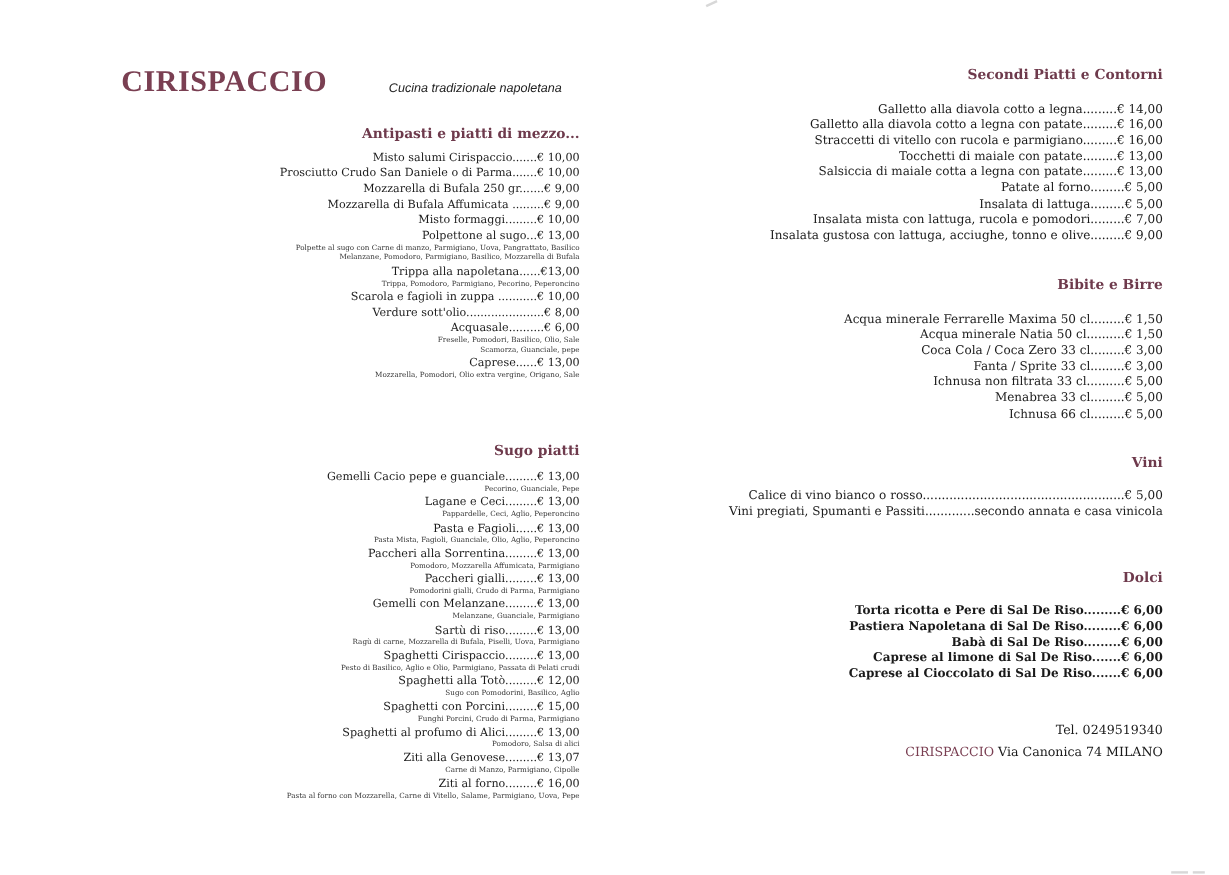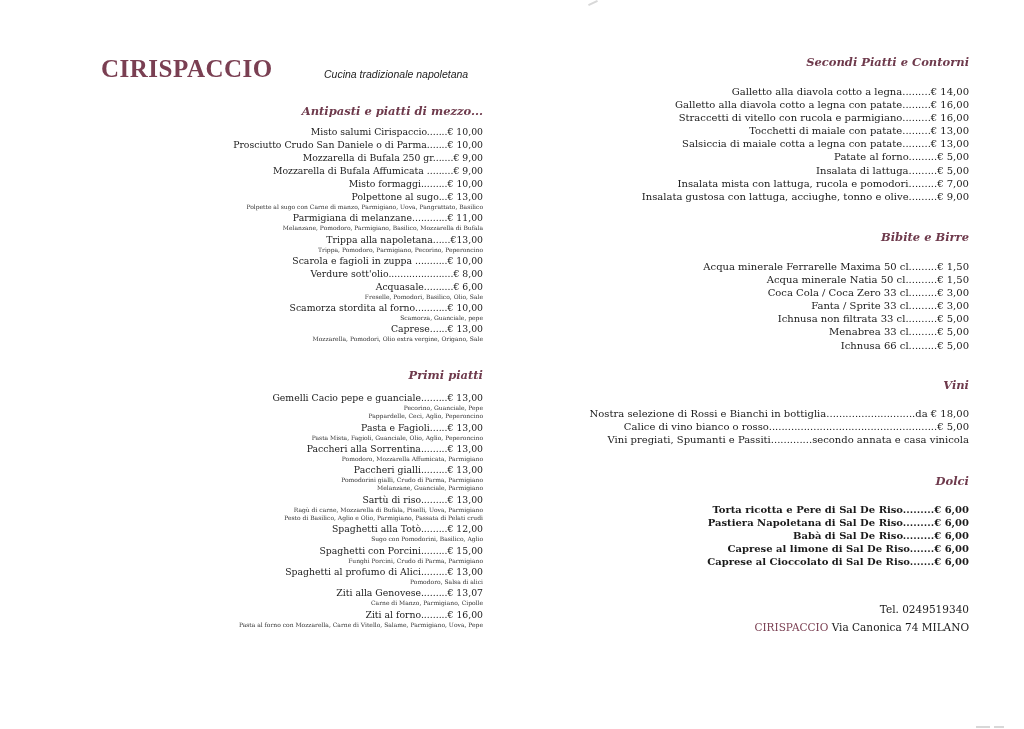--- a/index.html
+++ b/index.html
@@ -12,21 +12,21 @@
     position: absolute; left: 101px; top: 55px;
     font-family: "Liberation Serif", serif; font-size: 25px; font-weight: bold;
     color: #7a3f52; letter-spacing: 0.5px;
   }
   .tagline {
     position: absolute; left: 324px; top: 68px;
     font-family: Liberation Sans, sans-serif; font-style: italic; font-size: 10.5px; color: #222;
   }
   .section-heading {
     font-family: "DejaVu Serif", serif; font-weight: bold; color: #6e3a4c;
-    font-size: 11.5px; text-align: left; position: absolute; font-style: italic;
+    font-size: 11.5px; text-align: left; position: absolute;
   }
   .col {
     position: absolute; text-align: right;
   }
   .item { font-size: 9.3px; line-height: 13px; white-space: nowrap; }
   .sub { font-size: 6px; line-height: 8.3px; white-space: nowrap; color: #333; }
   .rcol .item { font-size: 10px; line-height: 13.1px; }
   .footer-line { position: absolute; right: 55px; font-size: 10.5px; white-space: nowrap; }
   .footer-brand { color: #7a3f52; }
   .speck { position: absolute; background: #d8d8d8; height: 2px; }
@@ -41,48 +41,49 @@
 
   <div class="section-heading" style="right:541px; top:104px;margin-left:32px;">Antipasti e piatti di mezzo...</div>
   <div class="col" id="antipasti-list" style="right:541px; top:125px;">
       <div class="item">Misto salumi Cirispaccio.......€ 10,00</div>
       <div class="item">Prosciutto Crudo San Daniele o di Parma.......€ 10,00</div>
       <div class="item">Mozzarella di Bufala 250 gr.......€ 9,00</div>
       <div class="item">Mozzarella di Bufala Affumicata .........€ 9,00</div>
       <div class="item">Misto formaggi.........€ 10,00</div>
       <div class="item">Polpettone al sugo...€ 13,00</div>
       <div class="sub">Polpette al sugo con Carne di manzo, Parmigiano, Uova, Pangrattato, Basilico</div>
-      <div class="item">Parmigiana di melanzane............€ 11,00</div>
       <div class="sub">Melanzane, Pomodoro, Parmigiano, Basilico, Mozzarella di Bufala</div>
       <div class="item">Trippa alla napoletana......€13,00</div>
       <div class="sub">Trippa, Pomodoro, Parmigiano, Pecorino, Peperoncino</div>
       <div class="item">Scarola e fagioli in zuppa ...........€ 10,00</div>
       <div class="item">Verdure sott'olio......................€ 8,00</div>
       <div class="item">Acquasale..........€ 6,00</div>
       <div class="sub">Freselle, Pomodori, Basilico, Olio, Sale</div>
-      <div class="item">Scamorza stordita al forno...........€ 10,00</div>
       <div class="sub">Scamorza, Guanciale, pepe</div>
       <div class="item">Caprese......€ 13,00</div>
       <div class="sub">Mozzarella, Pomodori, Olio extra vergine, Origano, Sale</div>
     </div>
 
-  <div class="section-heading" style="right:541px; top:368px;">Primi piatti</div>
+  <div class="section-heading" style="right:541px; top:368px;">Sugo piatti</div>
   <div class="col" id="primi-list" style="right:541px; top:391px;">
       <div class="item">Gemelli Cacio pepe e guanciale.........€ 13,00</div>
       <div class="sub">Pecorino, Guanciale, Pepe</div>
+      <div class="item">Lagane e Ceci.........€ 13,00</div>
       <div class="sub">Pappardelle, Ceci, Aglio, Peperoncino</div>
       <div class="item">Pasta e Fagioli......€ 13,00</div>
       <div class="sub">Pasta Mista, Fagioli, Guanciale, Olio, Aglio, Peperoncino</div>
       <div class="item">Paccheri alla Sorrentina.........€ 13,00</div>
       <div class="sub">Pomodoro, Mozzarella Affumicata, Parmigiano</div>
       <div class="item">Paccheri gialli.........€ 13,00</div>
       <div class="sub">Pomodorini gialli, Crudo di Parma, Parmigiano</div>
+      <div class="item">Gemelli con Melanzane.........€ 13,00</div>
       <div class="sub">Melanzane, Guanciale, Parmigiano</div>
       <div class="item">Sartù di riso.........€ 13,00</div>
       <div class="sub">Ragù di carne, Mozzarella di Bufala, Piselli, Uova, Parmigiano</div>
+      <div class="item">Spaghetti Cirispaccio.........€ 13,00</div>
       <div class="sub">Pesto di Basilico, Aglio e Olio, Parmigiano, Passata di Pelati crudi</div>
       <div class="item">Spaghetti alla Totò.........€ 12,00</div>
       <div class="sub">Sugo con Pomodorini, Basilico, Aglio</div>
       <div class="item">Spaghetti con Porcini.........€ 15,00</div>
       <div class="sub">Funghi Porcini, Crudo di Parma, Parmigiano</div>
       <div class="item">Spaghetti al profumo di Alici.........€ 13,00</div>
       <div class="sub">Pomodoro, Salsa di alici</div>
       <div class="item">Ziti alla Genovese.........€ 13,07</div>
       <div class="sub">Carne di Manzo, Parmigiano, Cipolle</div>
       <div class="item">Ziti al forno.........€ 16,00</div>
@@ -108,21 +109,20 @@
       <div class="item">Acqua minerale Natia 50 cl..........€ 1,50</div>
       <div class="item">Coca Cola / Coca Zero 33 cl.........€ 3,00</div>
       <div class="item">Fanta / Sprite 33 cl.........€ 3,00</div>
       <div class="item">Ichnusa non filtrata 33 cl..........€ 5,00</div>
       <div class="item">Menabrea   33 cl.........€ 5,00</div>
       <div class="item">Ichnusa   66 cl.........€ 5,00</div>
     </div>
 
   <div class="section-heading" style="right:55px; top:378px;">Vini</div>
   <div class="col rcol" id="vini-list" style="right:55px; top:407px;">
-      <div class="item">Nostra selezione di Rossi e Bianchi in bottiglia............................da € 18,00</div>
       <div class="item">Calice di vino bianco o rosso.....................................................€ 5,00</div>
       <div class="item">Vini pregiati, Spumanti e Passiti.............secondo annata e casa vinicola</div>
     </div>
 
   <div class="section-heading" style="right:55px; top:474px;margin-left:33px;">Dolci</div>
   <div class="col rcol" id="dolci-list" style="right:55px; top:503px;font-weight:bold;">
       <div class="item">Torta ricotta e Pere di Sal De Riso.........€ 6,00</div>
       <div class="item">Pastiera Napoletana  di  Sal De Riso.........€ 6,00</div>
       <div class="item">Babà di Sal De Riso.........€ 6,00</div>
       <div class="item">Caprese al limone di Sal De Riso.......€ 6,00</div>

